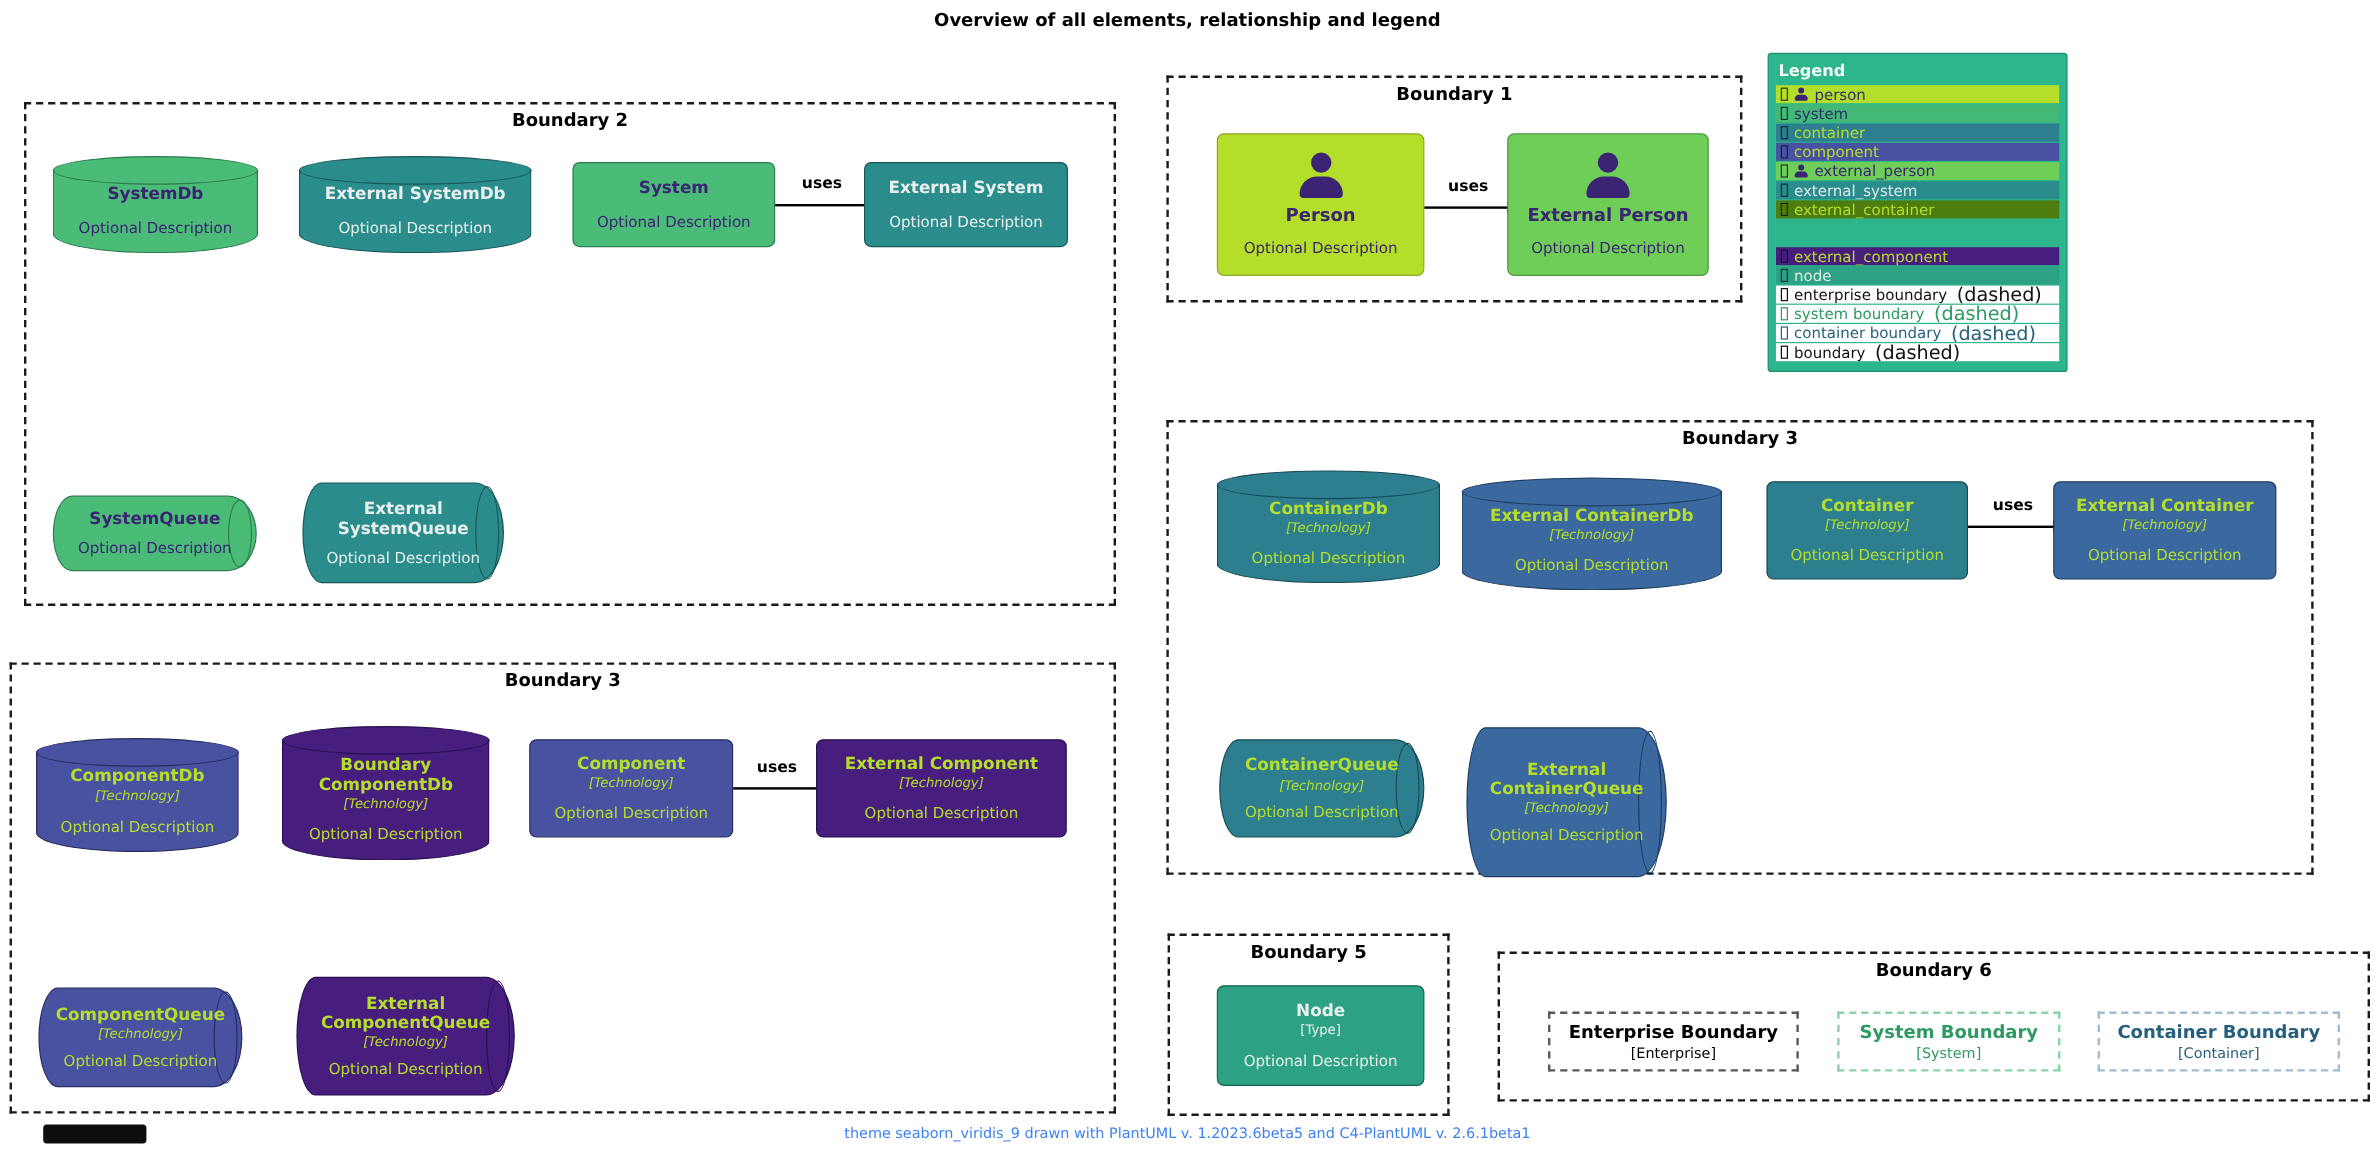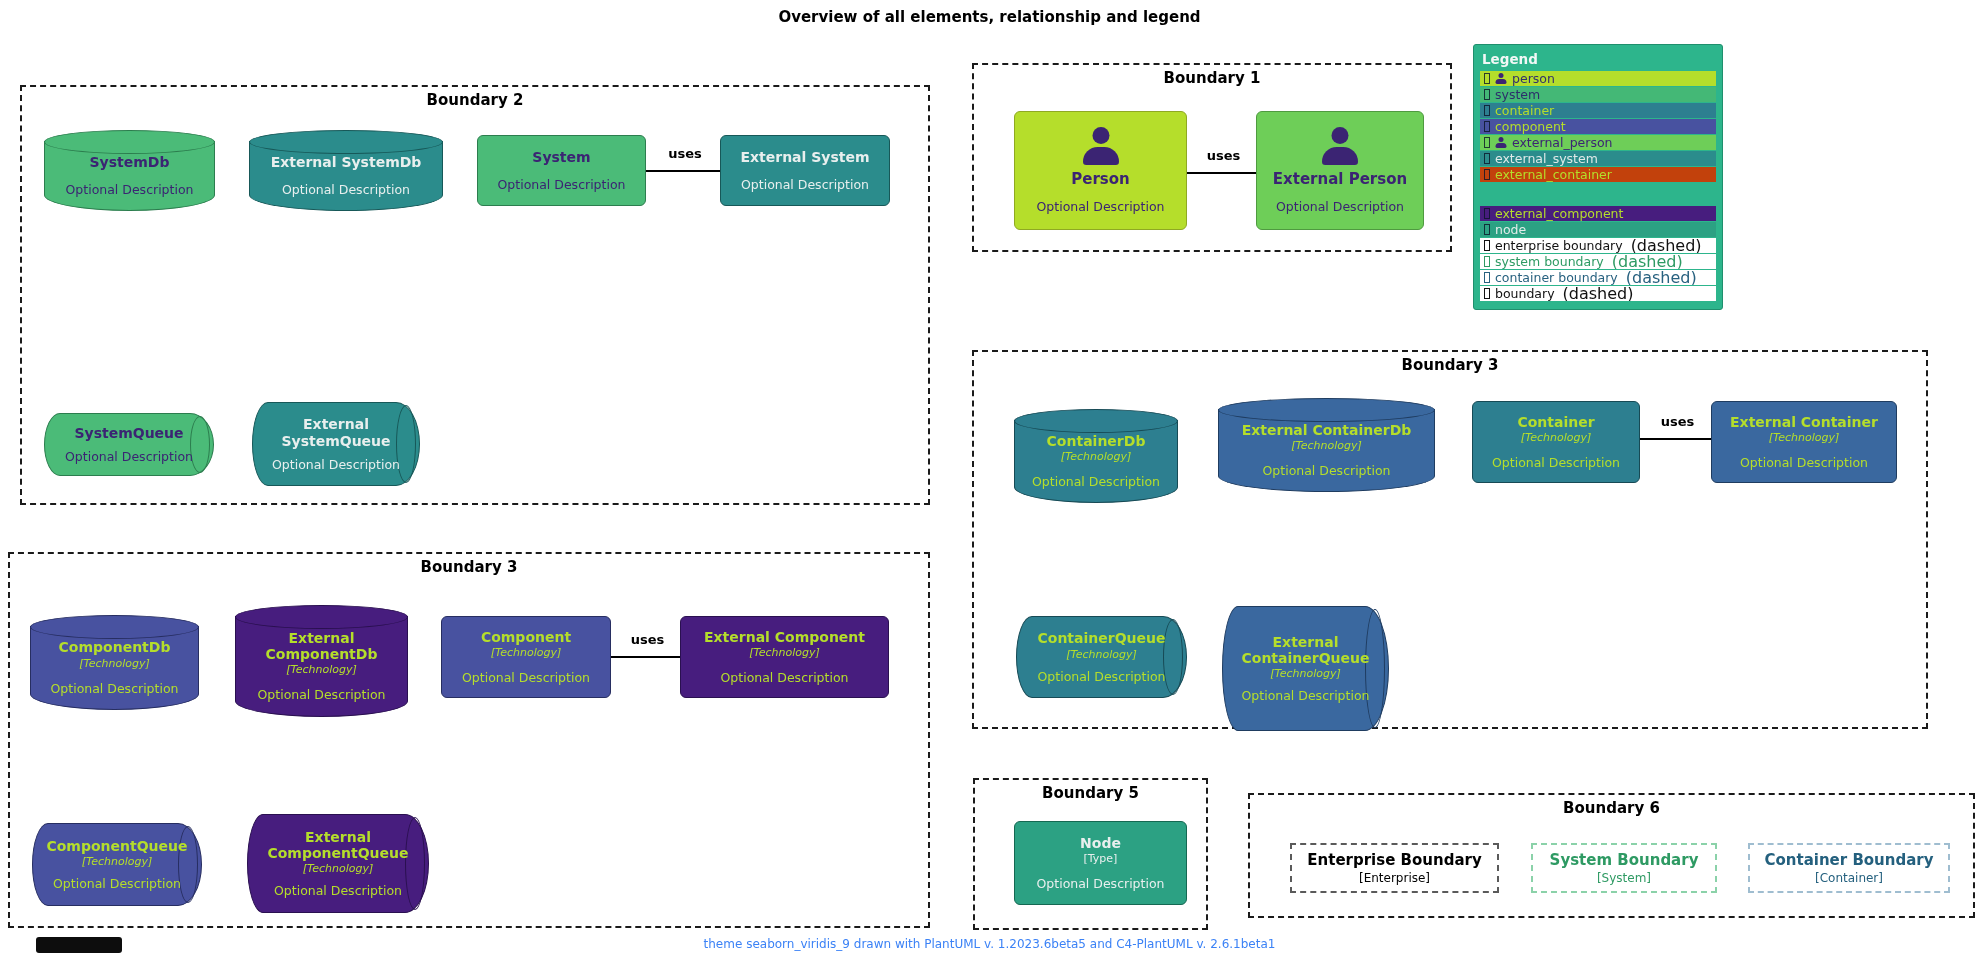--- a/index.html
+++ b/index.html
@@ -82,21 +82,21 @@
                width:5px; height:5px; border-radius:50%; background:#3b2473; }
   .lp-icon::after { content:""; position:absolute; bottom:1px; left:50%; transform:translateX(-50%);
                width:11px; height:5px; border-radius:5px 5px 2px 2px; background:#3b2473; }
   .lr-suffix { font-size:16px; margin-left:3px; }
   .lr-person       { background:#b5de2b; color:#33306b; }
   .lr-system       { background:#44b876; color:#2c2f6b; }
   .lr-container    { background:#2d7f90; color:#b5de2b; }
   .lr-component    { background:#4852a0; color:#b5de2b; }
   .lr-extperson    { background:#6ece58; color:#3b2473; }
   .lr-extsystem    { background:#2b8c8c; color:#dfe9e8; }
-  .lr-extcontainer { background:#c2410c; color:#b5de2b; }
+  .lr-extcontainer { background:#4d7c0f; color:#b5de2b; }
   .lr-extcomponent { background:#471d7e; color:#b5de2b;margin-top:24px; }
   .lr-node         { background:#2ca183; color:#e3ecea; }
   .lr-white        { background:#ffffff; color:#111111; }
   .lr-sysb  { color:#2e9a63; }
   .lr-contb { color:#27617f; }
 
   
   .bbox { position:absolute; box-sizing:border-box; border:2px dashed; background:#fff;
           display:flex; flex-direction:column; align-items:center; justify-content:center; gap:2px; }
   .bbox-title { font-size:15px; font-weight:bold; }
@@ -231,21 +231,21 @@
     <span class="glyph-box"></span>
     <span>boundary</span>
     <span class="lr-suffix">(dashed)</span>
   </div>
 </div>
 
 <div class="boundary" style="left:972px;top:350px;width:956px;height:379px">
   <div class="boundary-label">Boundary 3</div>
 </div>
 
-<div class="el db c-container" style="left:1014px;top:420px;width:164px;height:83px">
+<div class="el db c-container" style="left:1014px;top:403px;width:186px;height:83px">
   <div class="el-title">ContainerDb</div>
   <div class="el-tech">[Technology]</div>
   <div class="el-desc">Optional Description</div>
 </div>
 
 <div class="el db c-extcontainer" style="left:1218px;top:409px;width:217px;height:83px">
   <div class="el-title">External ContainerDb</div>
   <div class="el-tech">[Technology]</div>
   <div class="el-desc">Optional Description</div>
 </div>
@@ -284,21 +284,21 @@
   <div class="boundary-label">Boundary 3</div>
 </div>
 
 <div class="el db c-component" style="left:30px;top:626px;width:169px;height:84px">
   <div class="el-title">ComponentDb</div>
   <div class="el-tech">[Technology]</div>
   <div class="el-desc">Optional Description</div>
 </div>
 
 <div class="el db c-extcomponent" style="left:235px;top:616px;width:173px;height:101px">
-  <div class="el-title">External ComponentDb</div>
+  <div class="el-title">Boundary ComponentDb</div>
   <div class="el-tech">[Technology]</div>
   <div class="el-desc">Optional Description</div>
 </div>
 
 <div class="el box c-component" style="left:441px;top:616px;width:170px;height:82px">
   <div class="el-title">Component</div>
   <div class="el-tech">[Technology]</div>
   <div class="el-desc">Optional Description</div>
 </div>
 

